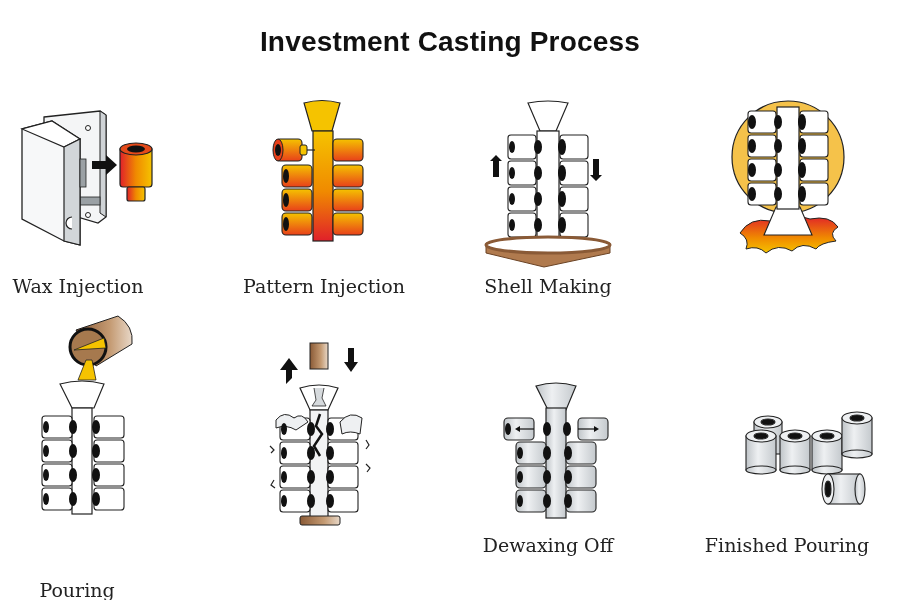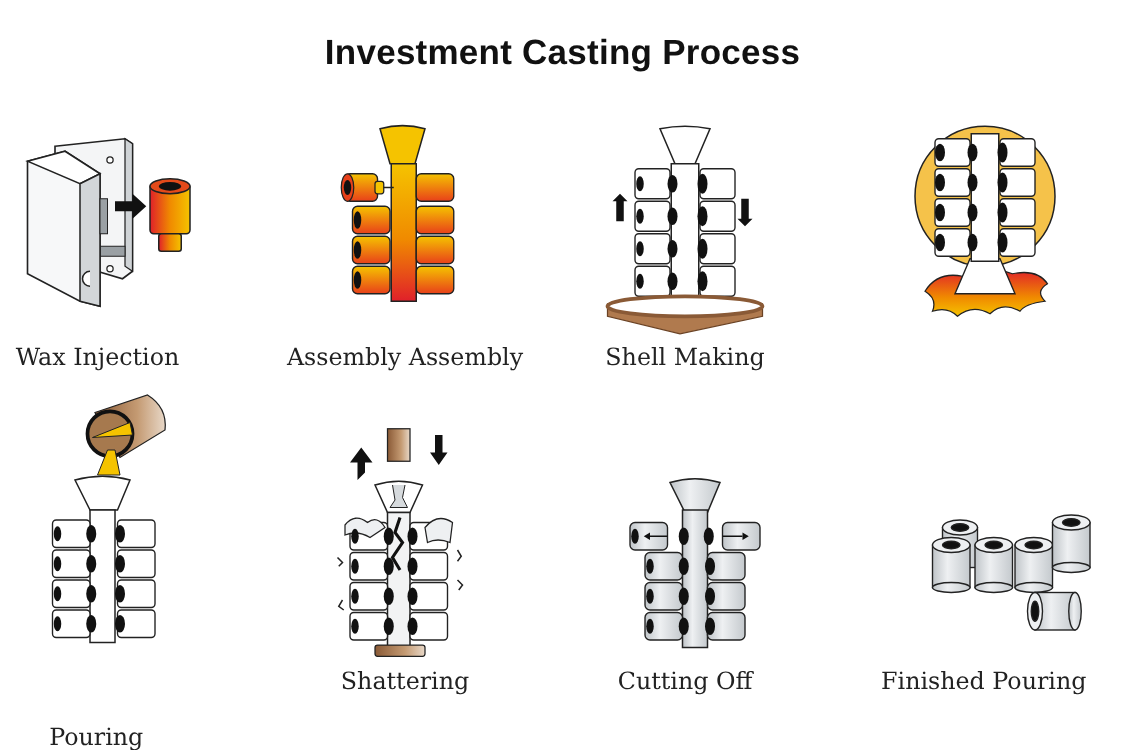--- a/index.html
+++ b/index.html
@@ -99,21 +99,21 @@
         <ellipse cx="66" cy="129" rx="3" ry="7"></ellipse>
     </g>
 
     <g fill="url(#cyl)" stroke="#222" stroke-width="1.1">
       <rect x="113" y="44" width="30" height="22" rx="4"></rect>
       <rect x="113" y="70" width="30" height="22" rx="4"></rect>
       <rect x="113" y="94" width="30" height="22" rx="4"></rect>
       <rect x="113" y="118" width="30" height="22" rx="4"></rect>
     </g>
   </svg>
-  <div class="label" style="left:104px;top:180px;">Assembly Assembly</div>
+  <div class="label" style="left:104px;top:180px;">Pattern Injection</div>
 </div>
 
 <div class="step" style="left:450px;top:95px;width:220px;height:210px;">
   <svg width="220" height="180">
     <path d="M78,8 Q98,4 118,8 L106,36 L90,36 Z" fill="#fff" stroke="#222" stroke-width="1.2"></path>
     <rect x="87" y="36" width="22" height="110" fill="#fff" stroke="#222" stroke-width="1.2"></rect>
     <g fill="#fff" stroke="#222" stroke-width="1.1">
       <rect x="58" y="40" width="28" height="24" rx="3"></rect>
         <rect x="58" y="66" width="28" height="24" rx="3"></rect>
       <rect x="58" y="92" width="28" height="24" rx="3"></rect>
@@ -253,21 +253,20 @@
         <ellipse cx="100" cy="123" rx="4" ry="7"></ellipse>
         <ellipse cx="100" cy="147" rx="4" ry="7"></ellipse>
         <ellipse cx="100" cy="171" rx="4" ry="7"></ellipse>
     </g>
     <path d="M40,116 l4,4 l-3,3" fill="none" stroke="#222" stroke-width="1.2"></path>
     <path d="M136,110 l3,5 l-3,4" fill="none" stroke="#222" stroke-width="1.2"></path>
     <path d="M136,134 l4,4 l-3,4" fill="none" stroke="#222" stroke-width="1.2"></path>
     <path d="M44,150 l-3,5 l4,3" fill="none" stroke="#222" stroke-width="1.2"></path>
     <rect x="70" y="186" width="40" height="9" rx="2" fill="url(#brown)" stroke="#222" stroke-width="1"></rect>
   </svg>
-  <div class="label" style="left:94px;top:204px;">Shattering</div>
 </div>
 
 <div class="step" style="left:470px;top:360px;width:180px;height:200px;">
   <svg width="180" height="170">
     <path d="M66,26 Q86,20 106,26 L96,50 L78,50 Z" fill="url(#metal)" stroke="#222" stroke-width="1.2"></path>
     <rect x="76" y="48" width="20" height="110" fill="url(#metal)" stroke="#222" stroke-width="1.2"></rect>
     <g fill="url(#metal)" stroke="#222" stroke-width="1.1">
       <rect x="34" y="58" width="30" height="22" rx="4"></rect>
       <rect x="46" y="82" width="30" height="22" rx="4"></rect>
         <rect x="46" y="106" width="30" height="22" rx="4"></rect>
@@ -289,21 +288,21 @@
       <ellipse cx="97" cy="69" rx="4" ry="7"></ellipse>
         <ellipse cx="98" cy="93" rx="4" ry="7"></ellipse>
         <ellipse cx="98" cy="117" rx="4" ry="7"></ellipse>
         <ellipse cx="98" cy="141" rx="4" ry="7"></ellipse>
     </g>
     <line x1="50" y1="69" x2="64" y2="69" stroke="#111" stroke-width="1.2"></line>
     <polygon points="50,66 45,69 50,72" fill="#111"></polygon>
     <line x1="108" y1="69" x2="124" y2="69" stroke="#111" stroke-width="1.2"></line>
     <polygon points="124,66 129,69 124,72" fill="#111"></polygon>
   </svg>
-  <div class="label" style="left:78px;top:174px;">Cutting Off</div>
+  <div class="label" style="left:78px;top:174px;">Dewaxing Off</div>
 </div>
 
 <div class="step" style="left:680px;top:390px;width:220px;height:180px;">
   <svg width="220" height="130">
 
     <g stroke="#222" stroke-width="1.1">
       <rect x="74" y="32" width="28" height="32" fill="url(#metal)"></rect>
         <ellipse cx="88" cy="32" rx="14" ry="6" fill="#eef0f2"></ellipse>
         <ellipse cx="88" cy="32" rx="7" ry="3" fill="#111"></ellipse>
       <rect x="66" y="46" width="30" height="34" fill="url(#metal)"></rect>

